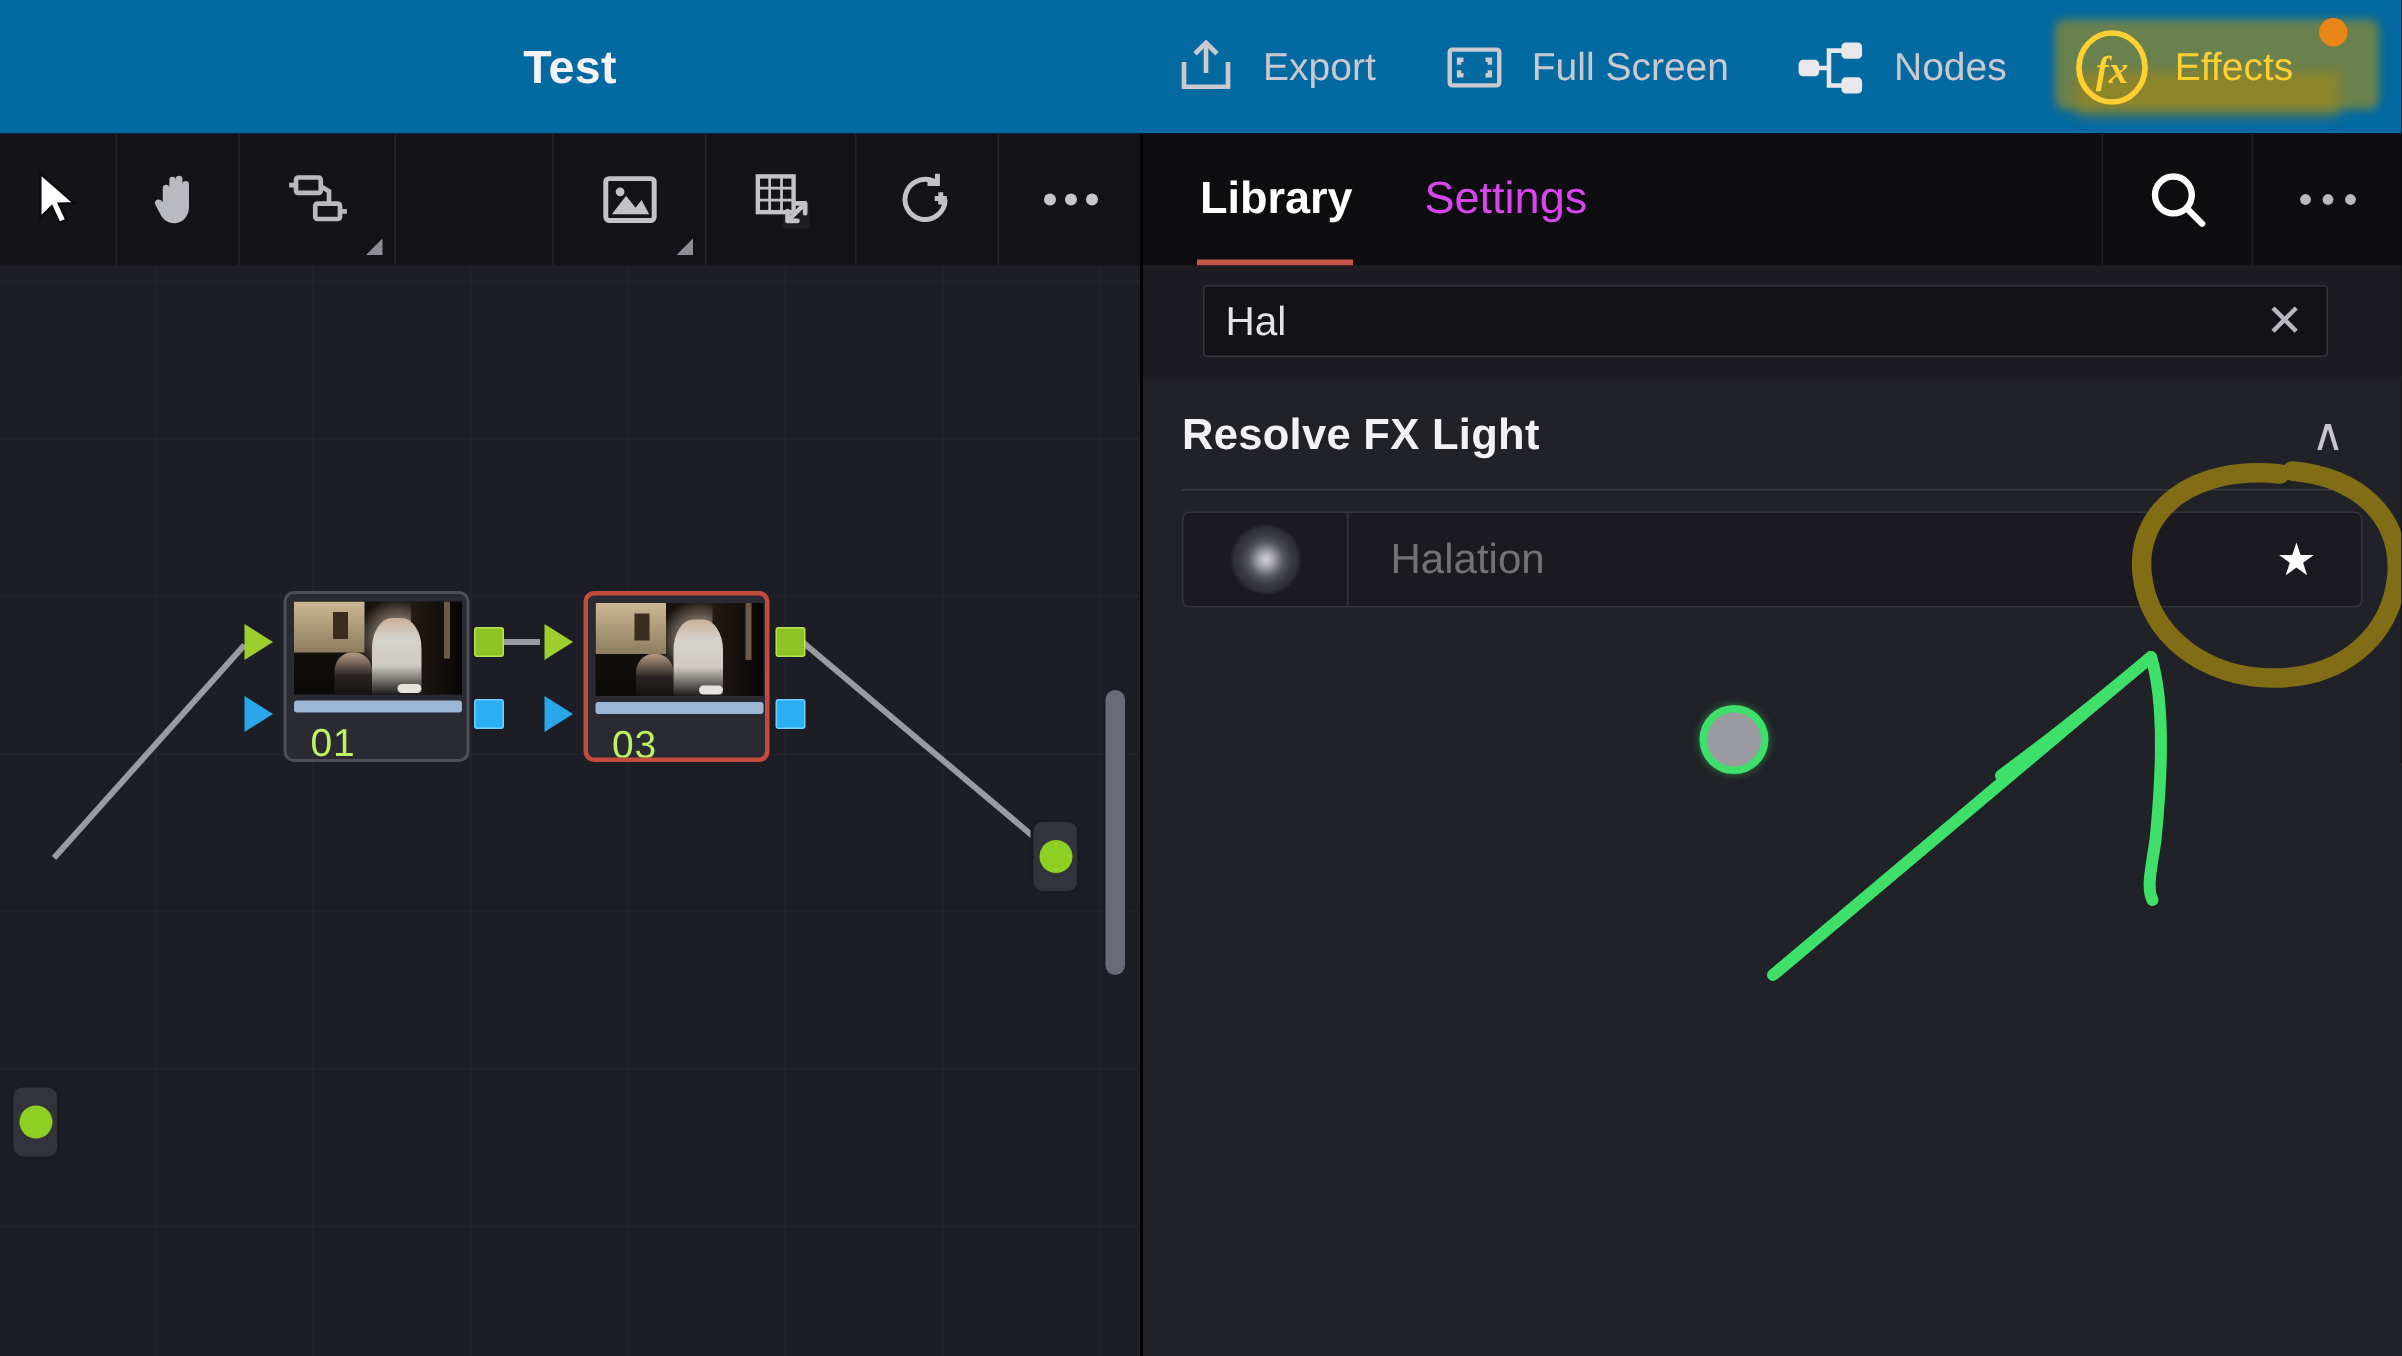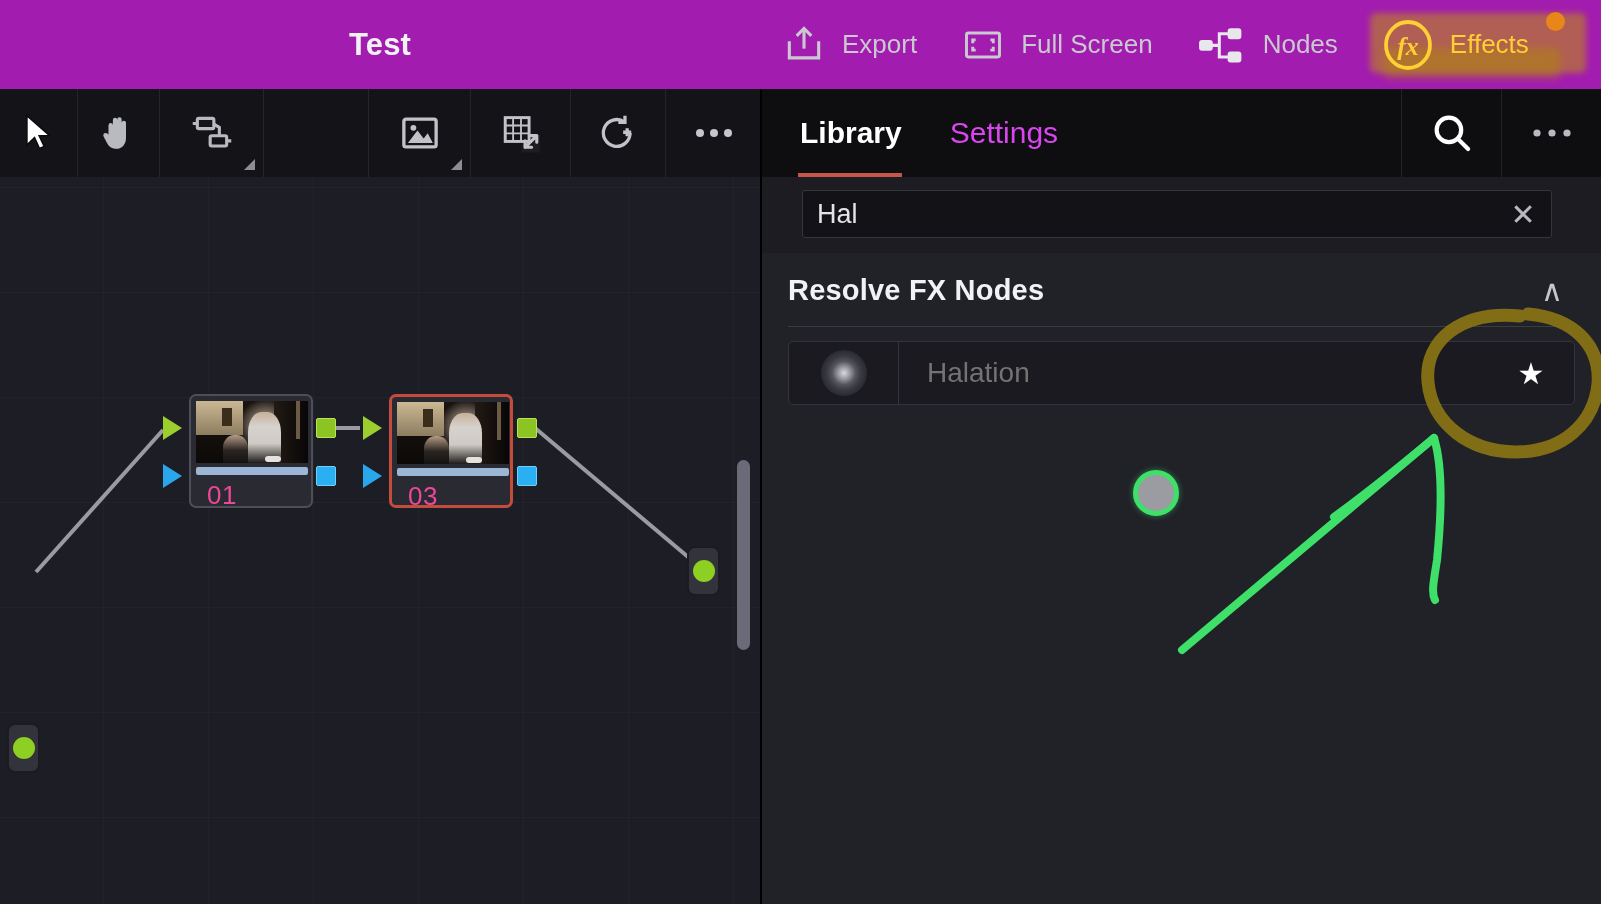--- a/index.html
+++ b/index.html
@@ -7,21 +7,21 @@
     width: 1601px; height: 904px;
     background: #0a0a0c; overflow: hidden;
     font-family: "Liberation Sans", sans-serif;
     -webkit-font-smoothing: antialiased;
   }
   #app { position: relative; width: 1601px; height: 904px; }
 
   
   .topbar {
     position: absolute; left: 0; top: 0; width: 1601px; height: 89px;
-    background: #a21caf;
+    background: #0369a1;
     display: flex; align-items: center;
   }
   .topbar-title {
     position: absolute; left: 0; top: 0; width: 760px; height: 89px;
     display: flex; align-items: center; justify-content: center;
     color: #f2f2f4; font-size: 31px; font-weight: 700;
     letter-spacing: 0.2px;
   }
   .topbar-actions {
     position: absolute; left: 760px; top: 0; height: 89px;
@@ -146,21 +146,21 @@
   }
   .node-bar {
     position: absolute; left: 5px; top: 71px;
     width: 112px; height: 8px;
     background: #9cb6d6;
     border-radius: 2px;
   }
   .node-label {
     position: absolute; left: 0; top: 84px; width: 100%;
     text-align: left; padding-left: 16px;
-    color: #ec4899; font-size: 26px; font-weight: 400;
+    color: #bef264; font-size: 26px; font-weight: 400;
     letter-spacing: 0.5px;
   }
 
   
   .tri-in {
     position: absolute; width: 0; height: 0;
     border-top: 12px solid transparent;
     border-bottom: 12px solid transparent;
   }
   .tri-green { border-left: 19px solid #9ccf2e; }
@@ -515,21 +515,21 @@
 
     <div class="rp-search-wrap">
       <div class="rp-search">
         <input type="text" value="Hal" style="">
         <span class="rp-clear">✕</span>
       </div>
     </div>
 
     <div class="rp-body">
       <div class="cat-header">
-        <span class="cat-title">Resolve FX Nodes</span>
+        <span class="cat-title">Resolve FX Light</span>
         <span style="color:#c6c6cc; font-size:30px;">∧</span>
         <span class="cat-rule"></span>
       </div>
 
       <div class="fx-row">
         <span class="fx-thumb">
           <span class="fx-halo"></span>
         </span>
         <span class="fx-name">Halation</span>
         <span class="fx-star">★</span>

